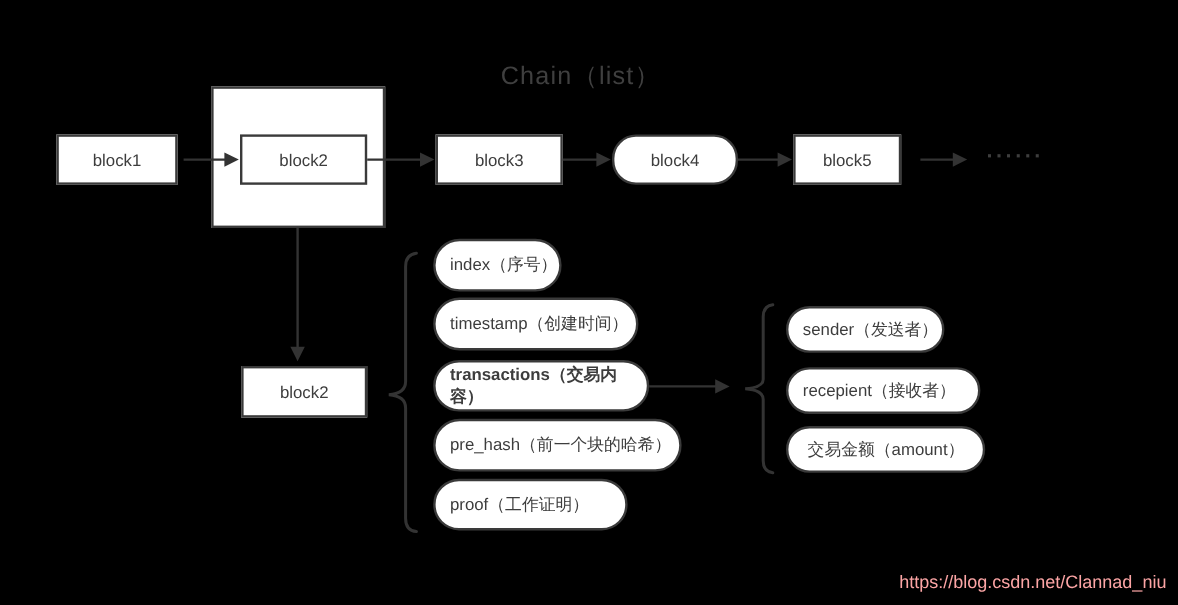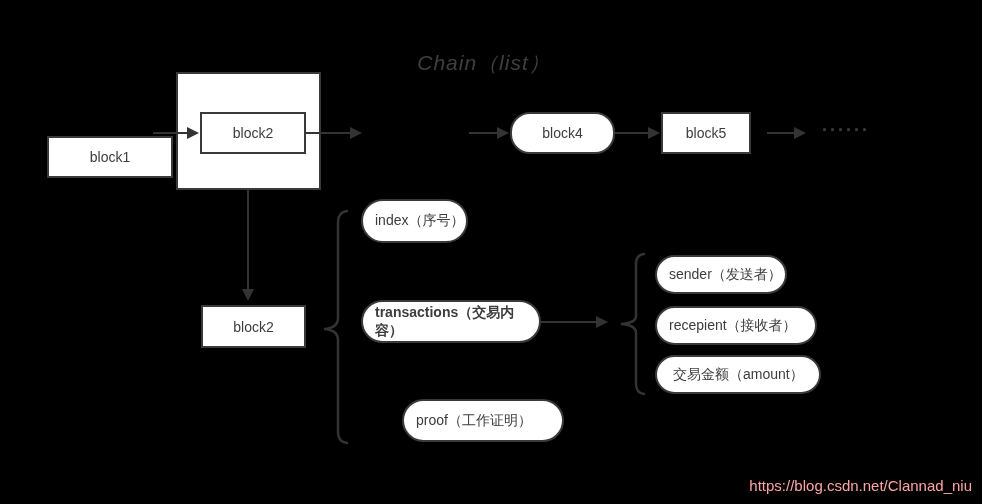--- a/index.html
+++ b/index.html
@@ -16,45 +16,45 @@
     border:2px solid #3a3a3a;
     box-sizing:border-box;
     color:#3d3d3d;
     font-size:14px;
     display:flex;
     align-items:center;
   }
   .center{justify-content:center;text-align:center;}
   .leftpad{padding-left:12px;border-radius:22px;}
   
-  .b1{left:47px;top:112px;width:126px;height:42px;margin-top:24px;}
+  .b1{left:47px;top:112px;width:101px;height:42px;}
   .container-box{
     position:absolute;left:176px;top:72px;width:145px;height:118px;
     background:#ffffff;border:2px solid #3a3a3a;box-sizing:border-box;
   }
   .b2{left:200px;top:112px;width:106px;height:42px;}
   .b3{left:363px;top:112px;width:106px;height:42px;}
   .b4{left:510px;top:112px;width:105px;height:42px;border-radius:20px;}
   .b5{left:661px;top:112px;width:90px;height:42px;}
   
   .b2d{left:201px;top:305px;width:105px;height:43px;}
   
   .f-index{left:361px;top:199px;width:107px;height:44px;}
   .f-time{left:361px;top:248px;width:171px;height:44px;}
   .f-trans{left:361px;top:300px;width:180px;height:43px;font-weight:bold;}
   .f-prehash{left:361px;top:349px;width:207px;height:44px;}
-  .f-proof{left:361px;top:399px;width:162px;height:43px;margin-left:41px;}
+  .f-proof{left:361px;top:399px;width:162px;height:43px;}
   
   .f-sender{left:655px;top:255px;width:132px;height:39px;}
   .f-recep{left:655px;top:306px;width:162px;height:39px;}
   .f-amount{left:655px;top:355px;width:166px;height:39px;padding-left:16px;}
 
   .title{
     position:absolute;left:404px;top:49px;width:160px;
-    text-align:center;font-size:21px;color:#3f3f3f;letter-spacing:1px;font-style:italic;
+    text-align:center;font-size:21px;color:#3f3f3f;letter-spacing:1px;
   }
   .ellipsis{
     position:absolute;left:822px;top:120px;width:60px;
     font-size:18px;font-weight:bold;letter-spacing:2px;color:#3e3e3e;
   }
   .watermark{
     position:absolute;right:10px;top:477px;
     font-size:15px;color:#fca5a5;
   }
   svg.lines{position:absolute;left:0;top:0;pointer-events:none;}
@@ -63,27 +63,30 @@
 <body>
 
 <div id="canvas">
 
   <div class="title">Chain（list）</div>
 
   <div class="container-box"></div>
 
   <div class="box center b1">block1</div>
   <div class="box center b2">block2</div>
+  <div class="box center b3">block3</div>
   <div class="box center b4">block4</div>
   <div class="box center b5">block5</div>
   <div class="ellipsis">······</div>
 
   <div class="box center b2d">block2</div>
   <div class="box leftpad f-index">index（序号）</div>
+  <div class="box leftpad f-time">timestamp（创建时间）</div>
   <div class="box leftpad f-trans">transactions（交易内容）</div>
+  <div class="box leftpad f-prehash">pre_hash（前一个块的哈希）</div>
   <div class="box leftpad f-proof">proof（工作证明）</div>
 
   <div class="box leftpad f-sender">sender（发送者）</div>
   <div class="box leftpad f-recep">recepient（接收者）</div>
   <div class="box leftpad f-amount">交易金额（amount）</div>
 
   <svg class="lines" width="982" height="504" viewBox="0 0 982 504">
     <g stroke="#333333" stroke-width="2" fill="#333333">
 
       <line x1="153" y1="133" x2="188" y2="133"></line>

